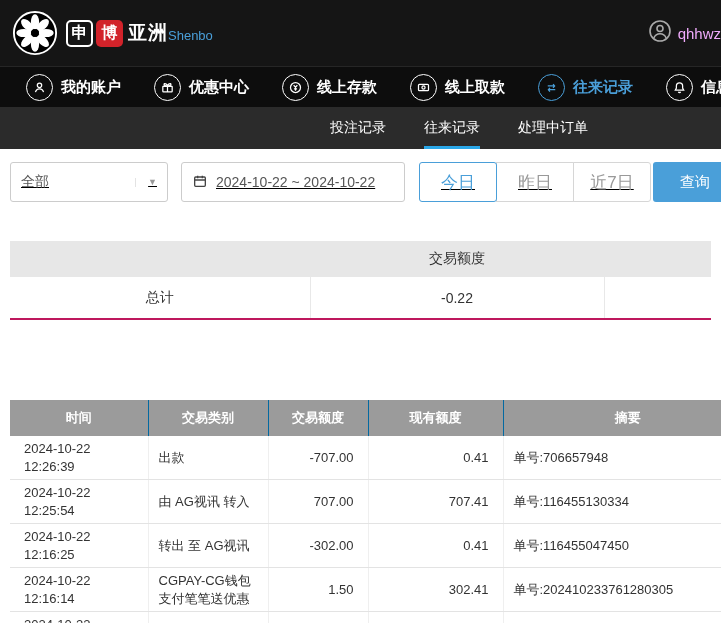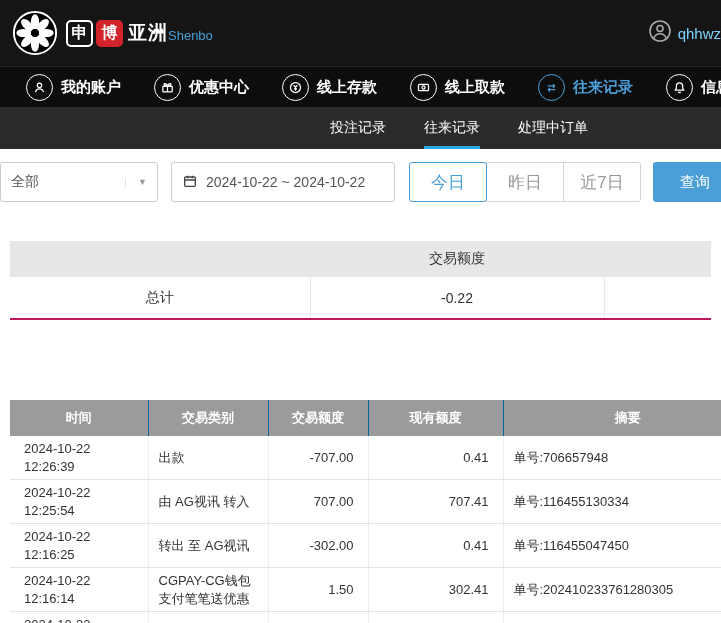--- a/index.html
+++ b/index.html
@@ -12,40 +12,40 @@
   .logo { display:flex; align-items:center; cursor:pointer; }
   .flower { display:flex; margin-right:8px; }
   .logo-box { width:27px; height:27px; display:flex; align-items:center; justify-content:center;
               font-size:16px; font-weight:bold; color:#fff; border-radius:5px; }
   .logo-box.shen { border:2px solid #fff; }
   .logo-box.bo { background:#d2232a; margin-left:3px; }
   .logo-right { display:flex; flex-direction:row; margin-left:5px;text-align:right; }
   .asia { color:#fff; font-size:19px; font-weight:bold; letter-spacing:1px; line-height:20px; }
   .shenbo { color:#4a9fd9; font-size:13px; align-self:flex-end; }
   .user { margin-left:auto; display:flex; align-items:center; gap:6px; cursor:pointer; margin-right:-12px; }
-  .username { color:#7dd3fc; font-size:15px; white-space:nowrap; }
+  .username { color:#f0abfc; font-size:15px; white-space:nowrap; }
 
   
   .mainnav { height:41px; background:#0d0d0d; border-top:1px solid #262626; display:flex;
              align-items:center; padding-left:26px; gap:33px; white-space:nowrap; overflow:hidden; }
   .nav-item { display:flex; align-items:center; gap:8px; color:#fff; font-size:15px; font-weight:bold;
               cursor:pointer; flex:none; }
   .nav-icon { width:27px; height:27px; border:1.6px solid currentColor; border-radius:50%;
               display:flex; align-items:center; justify-content:center; flex:none; }
   .nav-icon svg { display:block; }
   .nav-item.active { color:#4a9fd9; }
 
   
   .subnav { height:42px; background:#2b2b2b; display:flex; align-items:stretch; padding-left:330px; gap:38px; }
   .tab { display:flex; align-items:center; color:#ffffff; font-size:14px; cursor:pointer;
          border-bottom:3px solid transparent; padding-top:3px; white-space:nowrap; }
   .tab.active { color:#fff; border-bottom-color:#2aa7e8; }
 
   
-  .filters { position:relative; height:66px; padding:13px 0; display:flex; align-items:center; }
+  .filters { position:relative; height:66px; padding:13px 10px; display:flex; align-items:center;text-decoration:underline; }
   .select-box { width:158px; height:40px; border:1px solid #ccc; border-radius:3px; display:flex;
                 align-items:center; padding:0 10px; color:#555; font-size:14px; cursor:pointer; background:#fff; }
   .select-box .caret { margin-left:auto; border-left:1px solid #e3e3e3; padding-left:12px;
                        color:#999; font-size:9px; line-height:1; }
   .date-box { margin-left:13px; width:224px; height:40px; border:1px solid #ccc; border-radius:3px;
               display:flex; align-items:center; gap:8px; padding:0 10px; color:#555; font-size:14px;
               cursor:pointer; background:#fff; white-space:nowrap; }
   .btn-group { display:flex; margin-left:14px; }
   .fbtn { width:78px; height:40px; background:#fff; border:1px solid #d6d6d6; color:#999; font-size:17px;
           display:flex; align-items:center; justify-content:center; cursor:pointer; }

